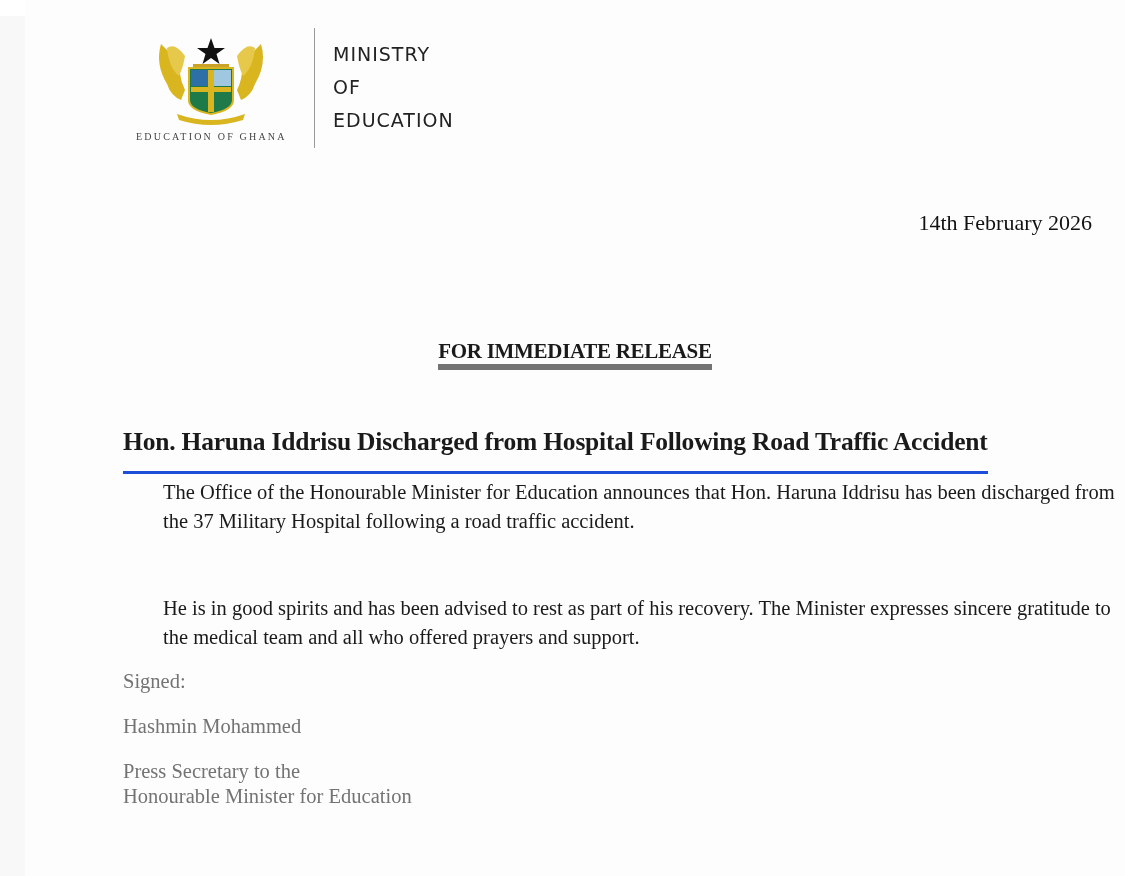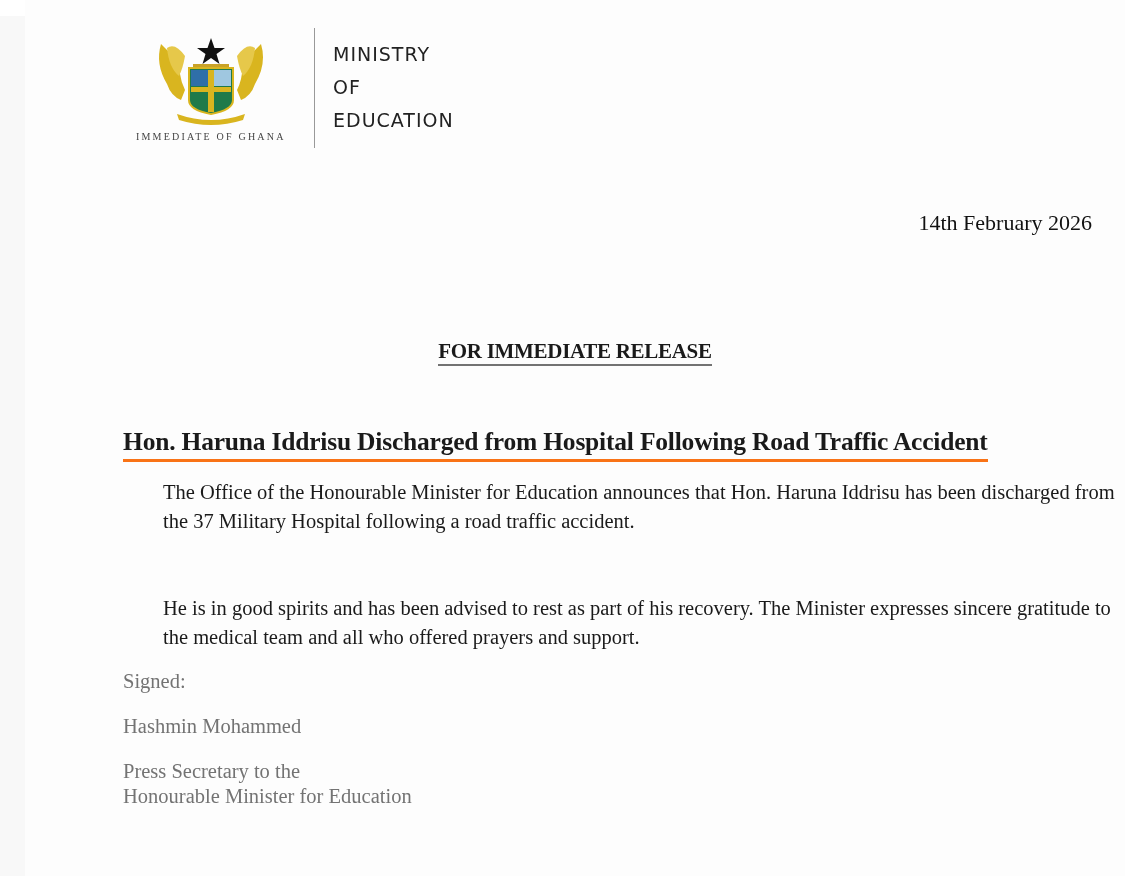--- a/index.html
+++ b/index.html
@@ -32,27 +32,27 @@
 
     .date {
       position: absolute; right: 33px; top: 210px;
       font-size: 22px; color: #111;
     }
     .release {
       position: absolute; left: 0; right: 0; top: 339px; text-align: center;
       font-family: "Liberation Serif", serif; font-weight: bold; font-size: 21px;
       letter-spacing: -0.3px;
     }
-    .release span { border-bottom: 2px solid #737373; padding-bottom: 1px; }
+    .release span { border-bottom: 6px solid #737373; padding-bottom: 1px; }
     .title {
       position: absolute; left: 98px; top: 427px; width: 960px;
       font-weight: bold; font-size: 25.5px; letter-spacing: -0.2px;
       white-space: nowrap;
     }
-    .title span { border-bottom: 3px solid #f97316; padding-bottom: 3px; }
+    .title span { border-bottom: 3px solid #1d4ed8; padding-bottom: 15px; }
     .para {
       position: absolute; left: 98px; width: 960px;
       font-size: 20.5px; line-height: 29px; color: #1a1a1a; margin-left: 40px;
     }
     .p1 { top: 478px; }
     .p2 { top: 594px; }
     .sig { position: absolute; left: 98px; font-size: 20.5px; color: #737373; }
     .s1 { top: 670px; } .s2 { top: 715px; } .s3 { top: 760px; } .s4 { top: 785px; }
   </style>
 </head>
@@ -75,21 +75,21 @@
       <rect x="38" y="30" width="36" height="4" fill="#c9a227"></rect>
 
       <path d="M34 34 H78 V66 Q78 76 56 80 Q34 76 34 66 Z" fill="#1f7a4a" stroke="#d9b51f" stroke-width="2"></path>
       <rect x="36" y="36" width="19" height="16" fill="#2f6fa8"></rect>
       <rect x="57" y="36" width="19" height="16" fill="#9fc7e0"></rect>
       <rect x="53" y="36" width="6" height="42" fill="#d9b51f"></rect>
       <rect x="36" y="53" width="40" height="5" fill="#d9b51f"></rect>
 
       <path d="M22 80 Q56 92 90 80 L88 86 Q56 96 24 86 Z" fill="#d9b51f"></path>
     </svg>
-    <div class="republic">IMMEDIATE OF GHANA</div>
+    <div class="republic">EDUCATION OF GHANA</div>
     <div class="divider"></div>
     <div class="ministry">
       <div>MINISTRY</div>
       <div>OF</div>
       <div>EDUCATION</div>
     </div>
   </div>
 
   <div class="date">14th February 2026</div>
 

